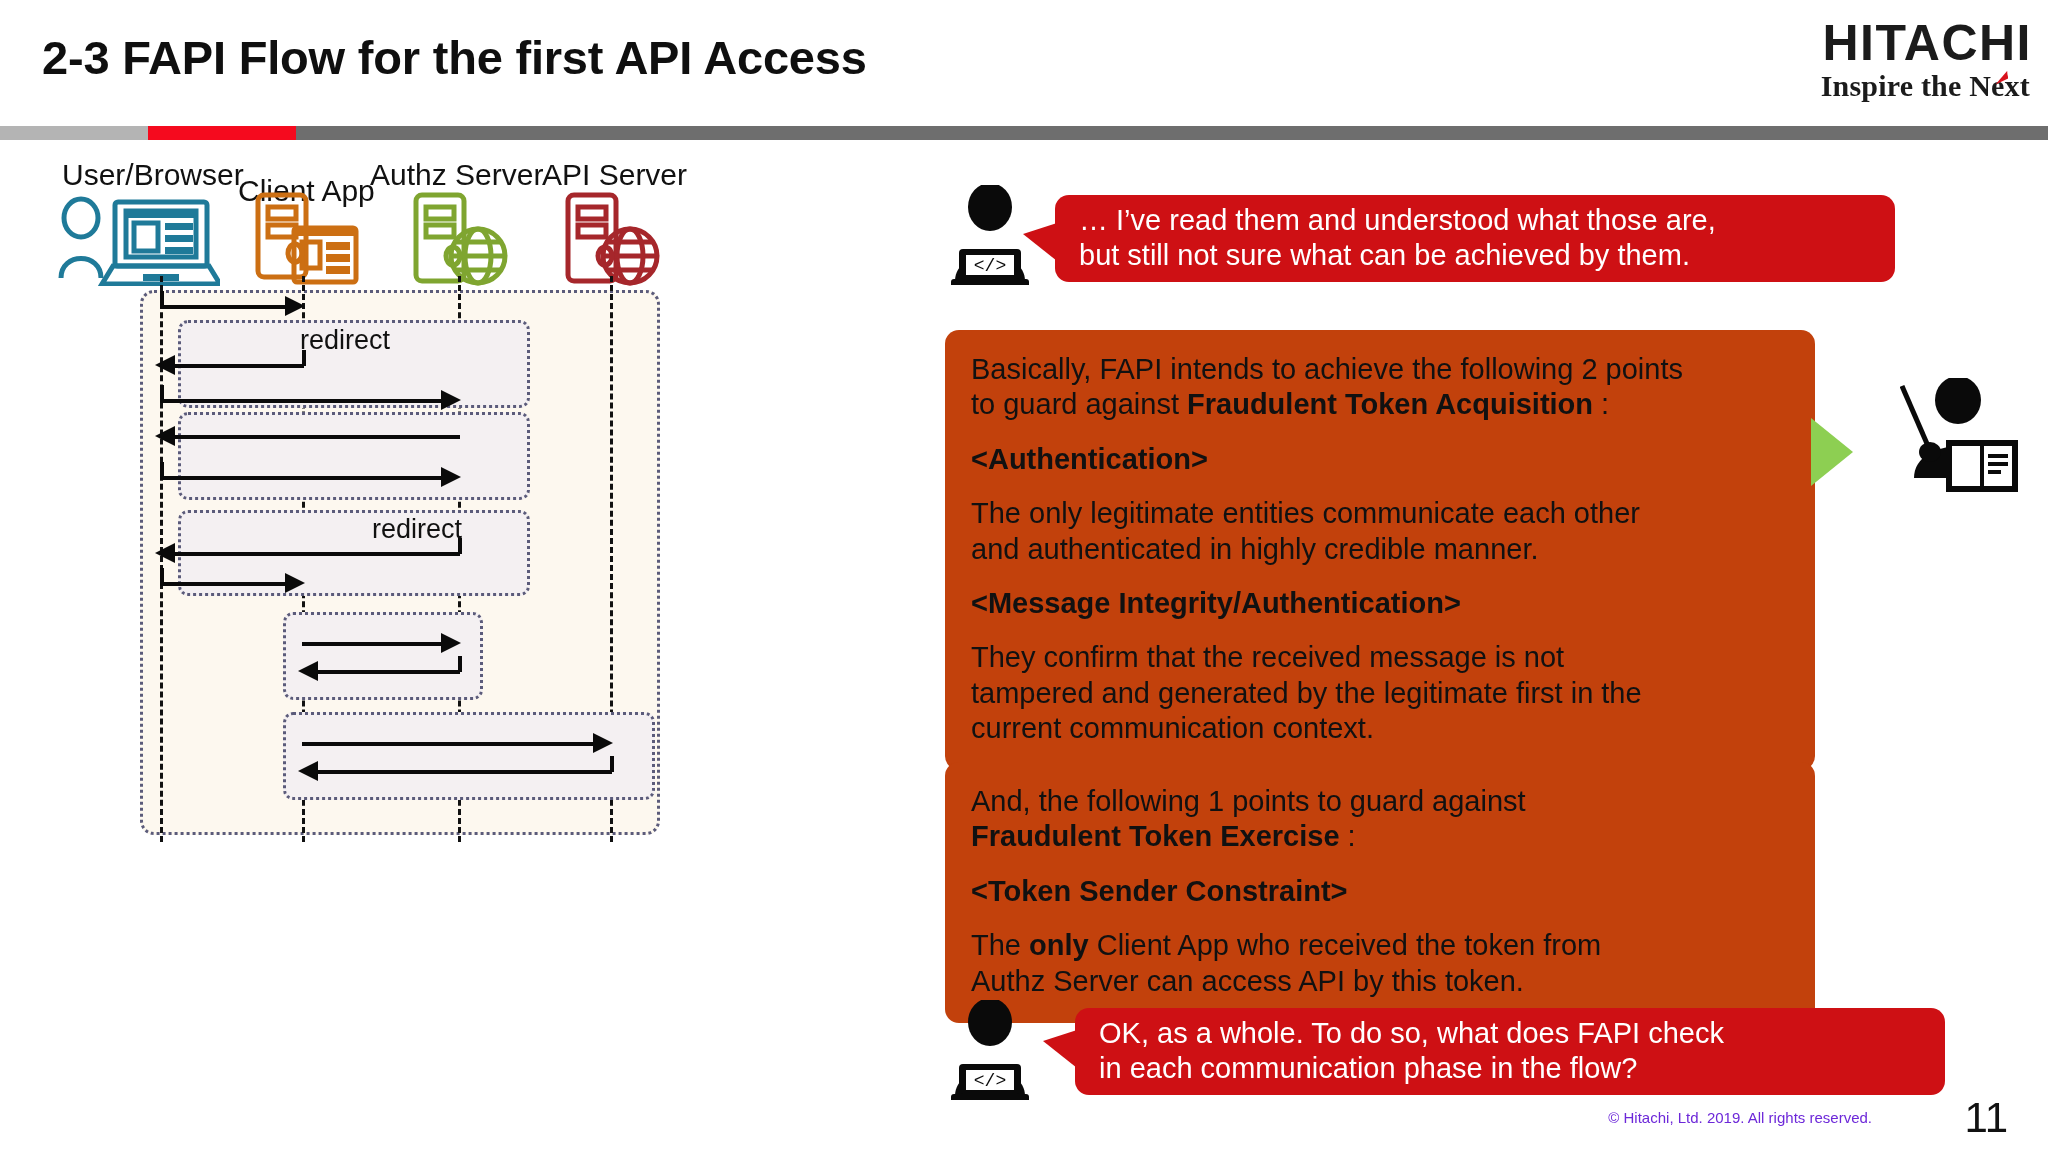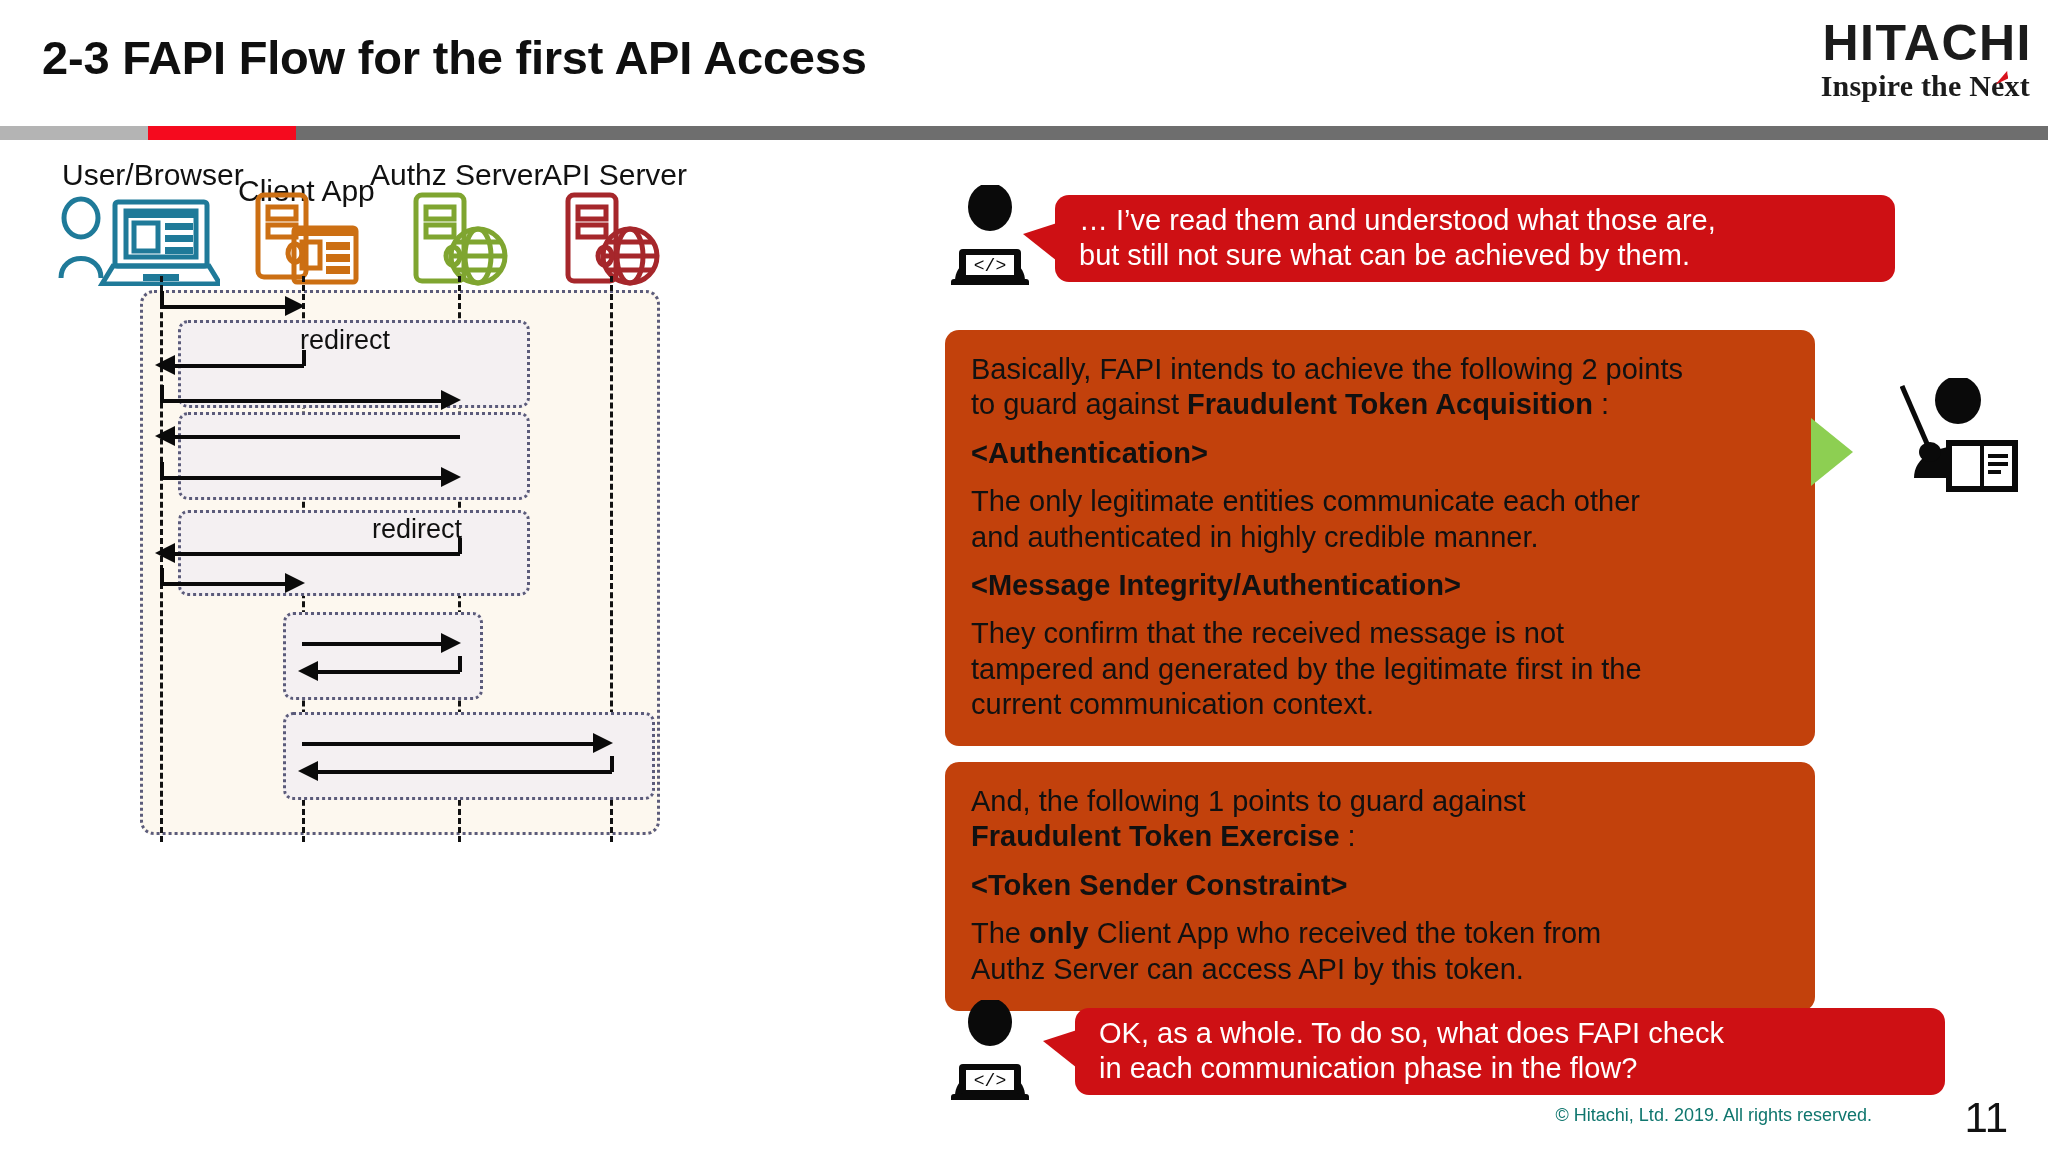--- a/index.html
+++ b/index.html
@@ -89,42 +89,42 @@
   
   .bubble { position:absolute; }
   .bubble-body {
     border-radius:14px; padding:8px 24px;
     font-size:29px; line-height:1.22;
   }
   .red   .bubble-body { background:#ce1014; color:#ffffff; }
   .green .bubble-body { background:#c2410c; color:#111111; }
   .bubble-body b { font-weight:bold; }
   .bubble-body .ln { display:block; white-space:nowrap; }
-  .bubble-body .para { margin-top:13px; }
+  .bubble-body .para { margin-top:19px; }
 
   .tail-left {
     position:absolute; width:0; height:0;
     border-top:11px solid transparent;
     border-bottom:27px solid transparent;
     border-right:34px solid #ce1014;
   }
   .tail-right-green {
     position:absolute; width:0; height:0;
     border-top:34px solid transparent;
     border-bottom:34px solid transparent;
     border-left:42px solid #8dcf52;
   }
 
   
   .person-icon { position:absolute; }
 
   
   #copyright {
     position:absolute; right:176px; bottom:26px;
-    font-size:18px; color:#0f766e; white-space:nowrap;
+    font-size:15px; color:#6d28d9; white-space:nowrap;
   }
   #page-number {
     position:absolute; right:40px; bottom:10px;
     font-size:42px; color:#111;
   }
 </style>
 </head>
 <body>
 
 <div id="slide-title">2-3 FAPI Flow for the first API Access</div>

